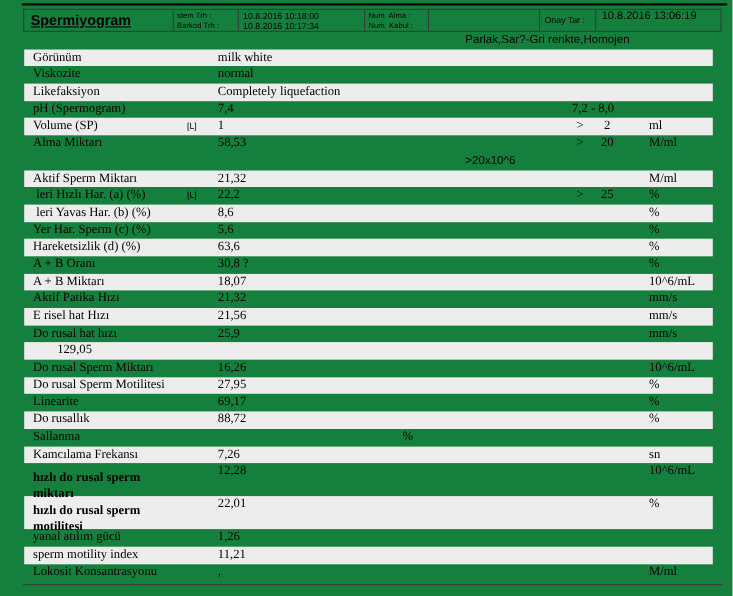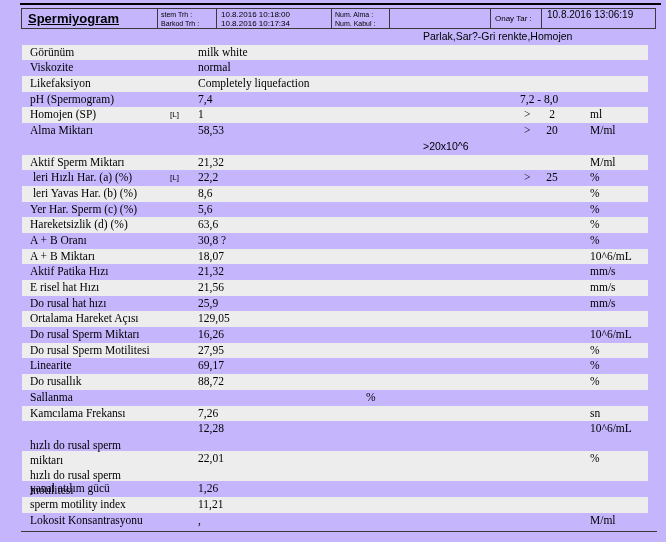--- a/index.html
+++ b/index.html
@@ -1,17 +1,17 @@
 <!DOCTYPE html>
 <html style="--shade: #ededed;"><head>
 <meta charset="utf-8">
 <style>
   html,body { margin:0; padding:0; background:#fff; }
   .page {
-    position:relative; width:666px; height:542px; background:#c4b5fd;
+    position:relative; width:666px; height:542px; background:#15803d;
     font-family:"Liberation Serif", serif; color:#000; overflow:hidden;
   }
   .topline { position:absolute; left:20px; top:3px; width:641px; height:2px; background:#000; }
 
   
   .header {
     position:absolute; left:21px; top:8px; width:635px; height:21px;
     display:flex; border:1px solid #3a3a3a; box-sizing:border-box;
     font-family:"Liberation Sans", sans-serif;
   }
@@ -24,21 +24,21 @@
   .h-num    { width:58px; font-size:7px; line-height:9px; padding:1px 0 0 3px; }
   .h-empty  { width:101px; }
   .h-onay   { width:51px; display:flex; align-items:center; font-size:8px; padding-left:4px; }
   .h-onayval{ flex:1; display:flex; align-items:flex-start; font-size:10px; font-weight:normal; padding-left:5px; }
 
   
   .tbl { position:absolute; left:22px; top:29px; width:626px; }
   .row { display:flex; height:15.7px; line-height:15.7px; font-size:11.5px; }
   .row.shaded { background:var(--shade, #ededed); }
   .row.tall { height:30px; }
-  .row.tall .c-label { line-height:14.5px; padding-top:17px; }
+  .row.tall .c-label { line-height:14.5px; padding-top:6px;font-weight:bold; }
   .c-label { width:146px; padding-left:8px; box-sizing:border-box; white-space:pre-wrap; }
   .c-flag  { width:28px; padding-left:2px; box-sizing:border-box;
              font-family:"Liberation Sans", sans-serif; font-size:8px; }
   .c-value { width:224px; padding-left:2px; box-sizing:border-box; }
   .c-center{ width:100px; }
   .c-ref   { width:65px; display:flex; }
   .refop   { width:14px; padding-left:4px; box-sizing:border-box; }
   .refval  { width:36px; text-align:center; }
   .c-unit  { flex:1; padding-left:5px; box-sizing:border-box; }
   .row.sub .subtext {
@@ -109,21 +109,21 @@
         <span class="c-label">pH (Spermogram)</span>
         <span class="c-flag"></span>
         <span class="c-value">7,4</span>
         <span class="c-center"></span>
         <span class="c-ref">
           <span class="refrange">7,2 - 8,0</span>
         </span>
         <span class="c-unit"></span>
       </div>
       <div class="row shaded">
-        <span class="c-label">Homojen (SP)</span>
+        <span class="c-label">Volume (SP)</span>
         <span class="c-flag">[L]</span>
         <span class="c-value">1</span>
         <span class="c-center"></span>
         <span class="c-ref">
           <span class="refop">&gt;</span>
           <span class="refval">2</span>
         </span>
         <span class="c-unit">ml</span>
       </div>
       <div class="row">
@@ -217,21 +217,20 @@
       </div>
       <div class="row">
         <span class="c-label">Do rusal hat hızı</span>
         <span class="c-flag"></span>
         <span class="c-value">25,9</span>
         <span class="c-center"></span>
         <span class="c-ref"></span>
         <span class="c-unit">mm/s</span>
       </div>
       <div class="row shaded">
-        <span class="c-label">Ortalama Hareket Açısı</span>
         <span class="c-flag"></span>
         <span class="c-value">129,05</span>
         <span class="c-center"></span>
         <span class="c-ref"></span>
         <span class="c-unit"></span>
       </div>
       <div class="row">
         <span class="c-label">Do rusal Sperm Miktarı</span>
         <span class="c-flag"></span>
         <span class="c-value">16,26</span>

